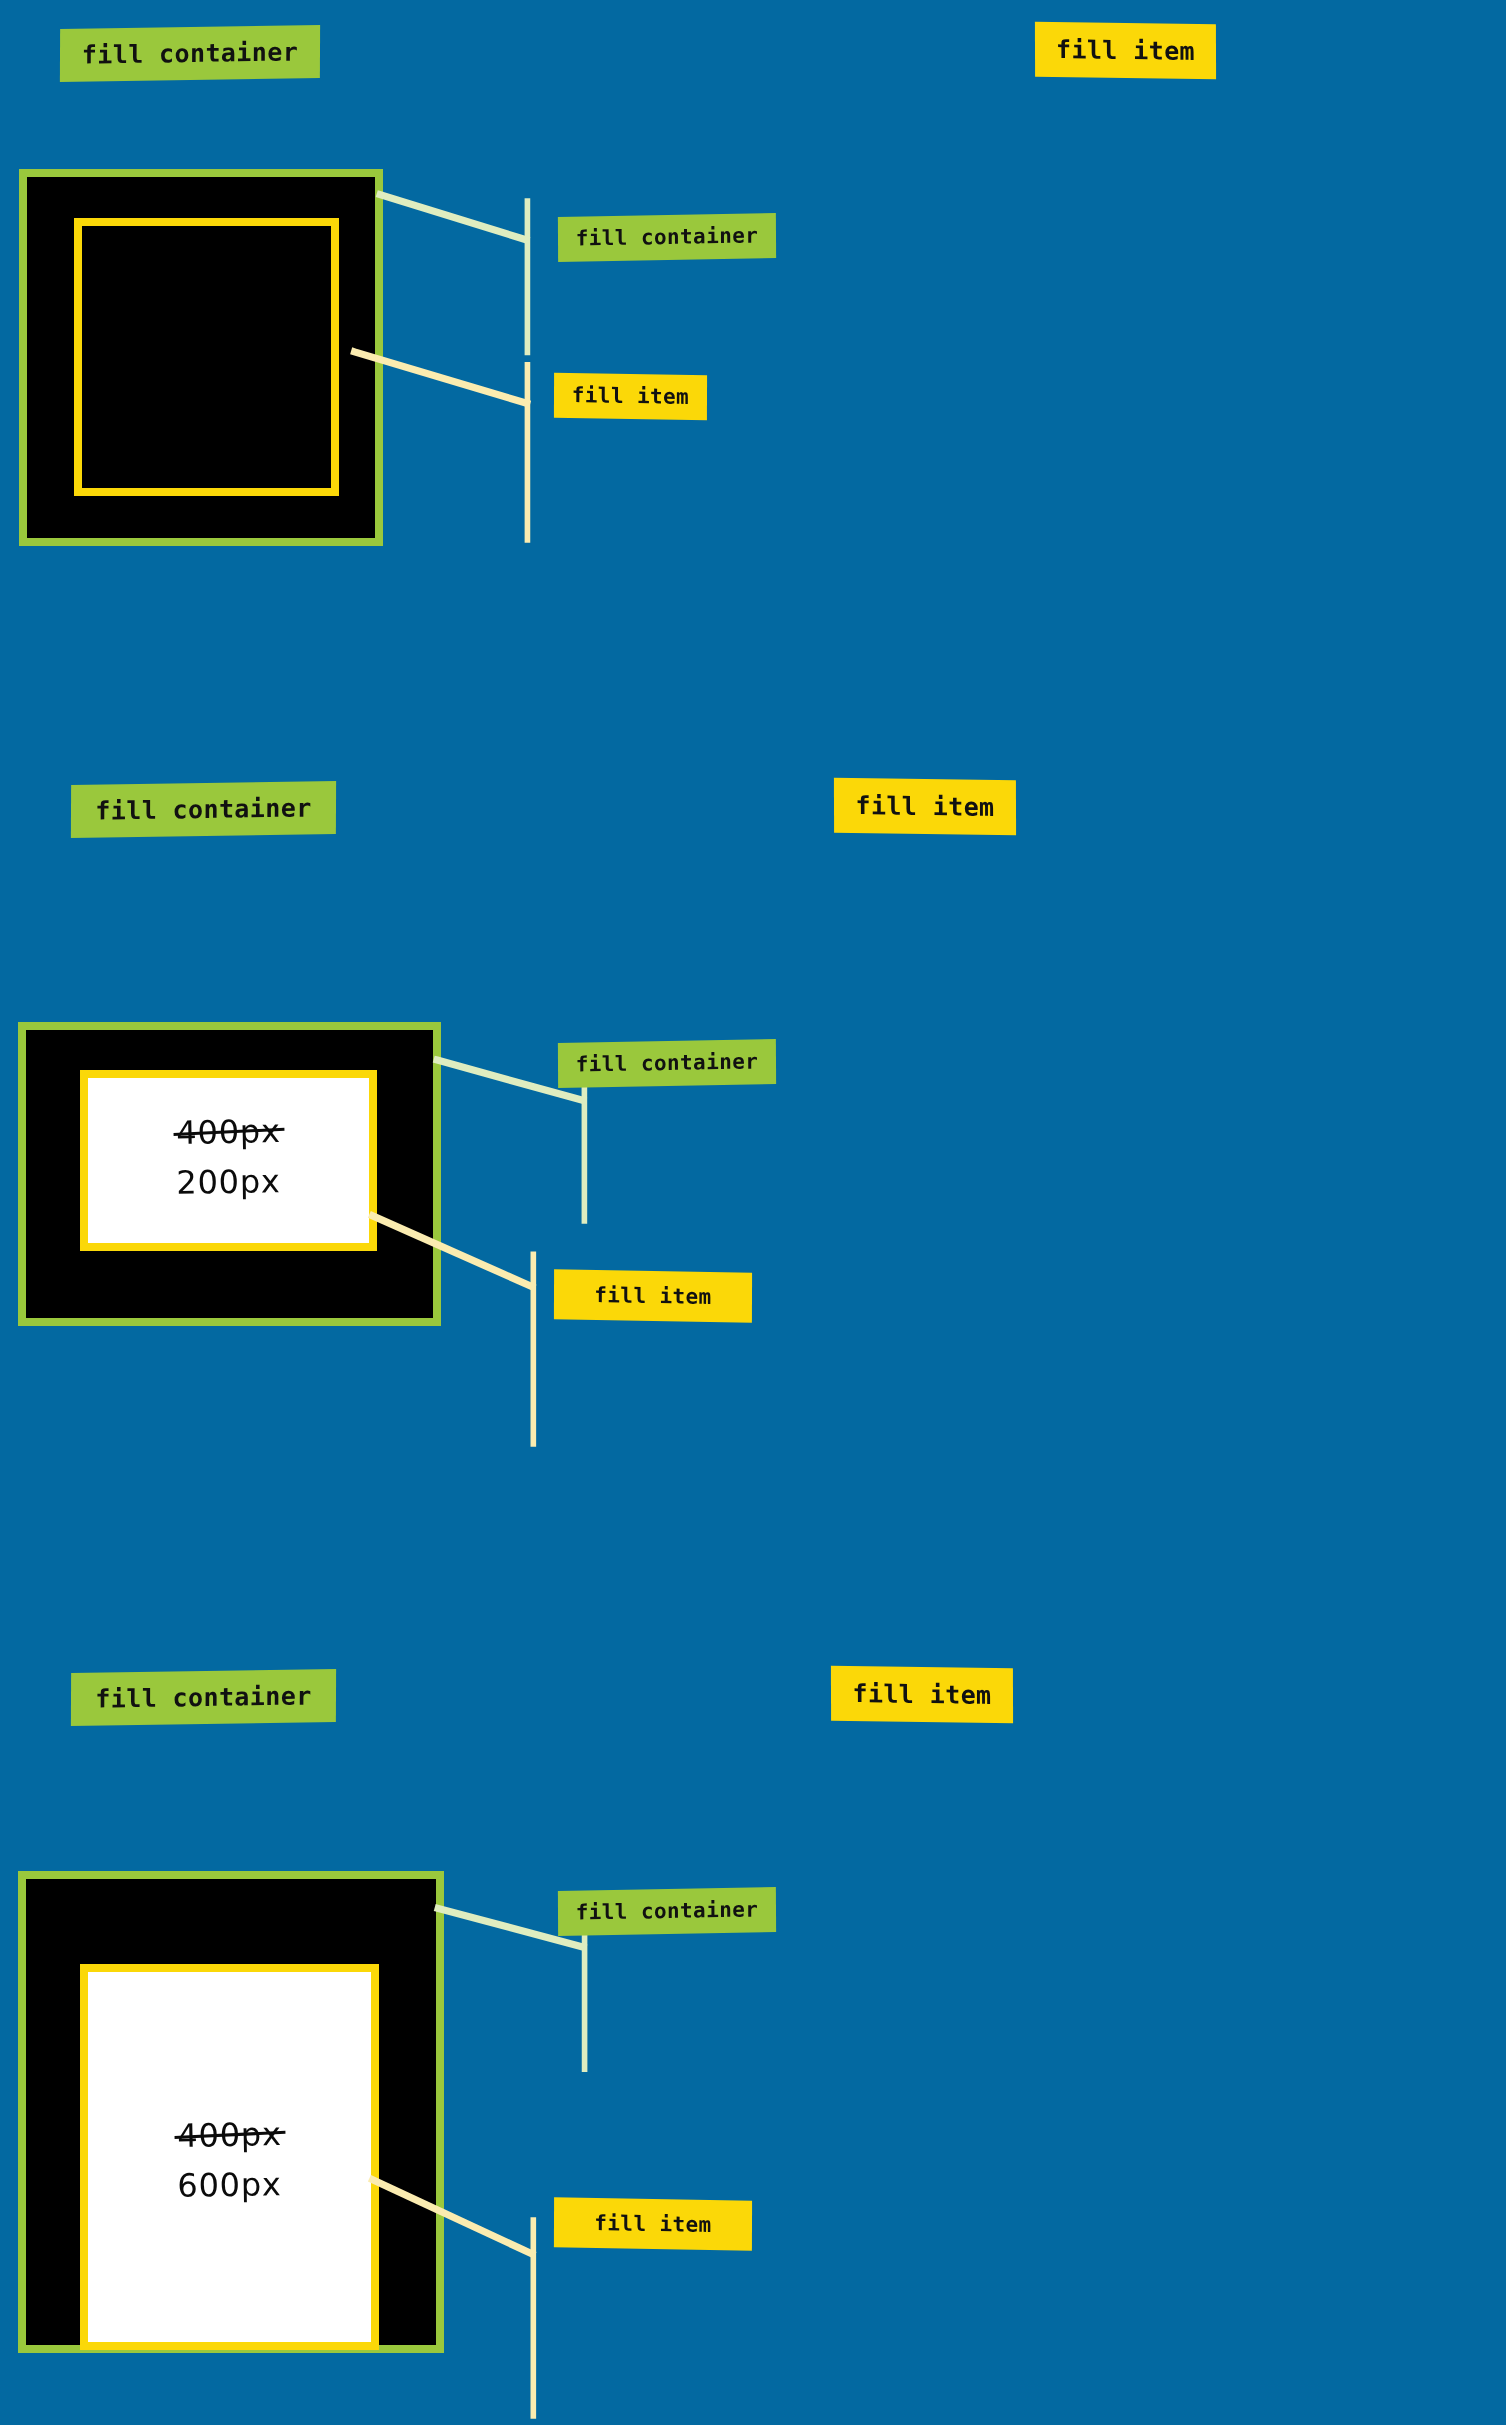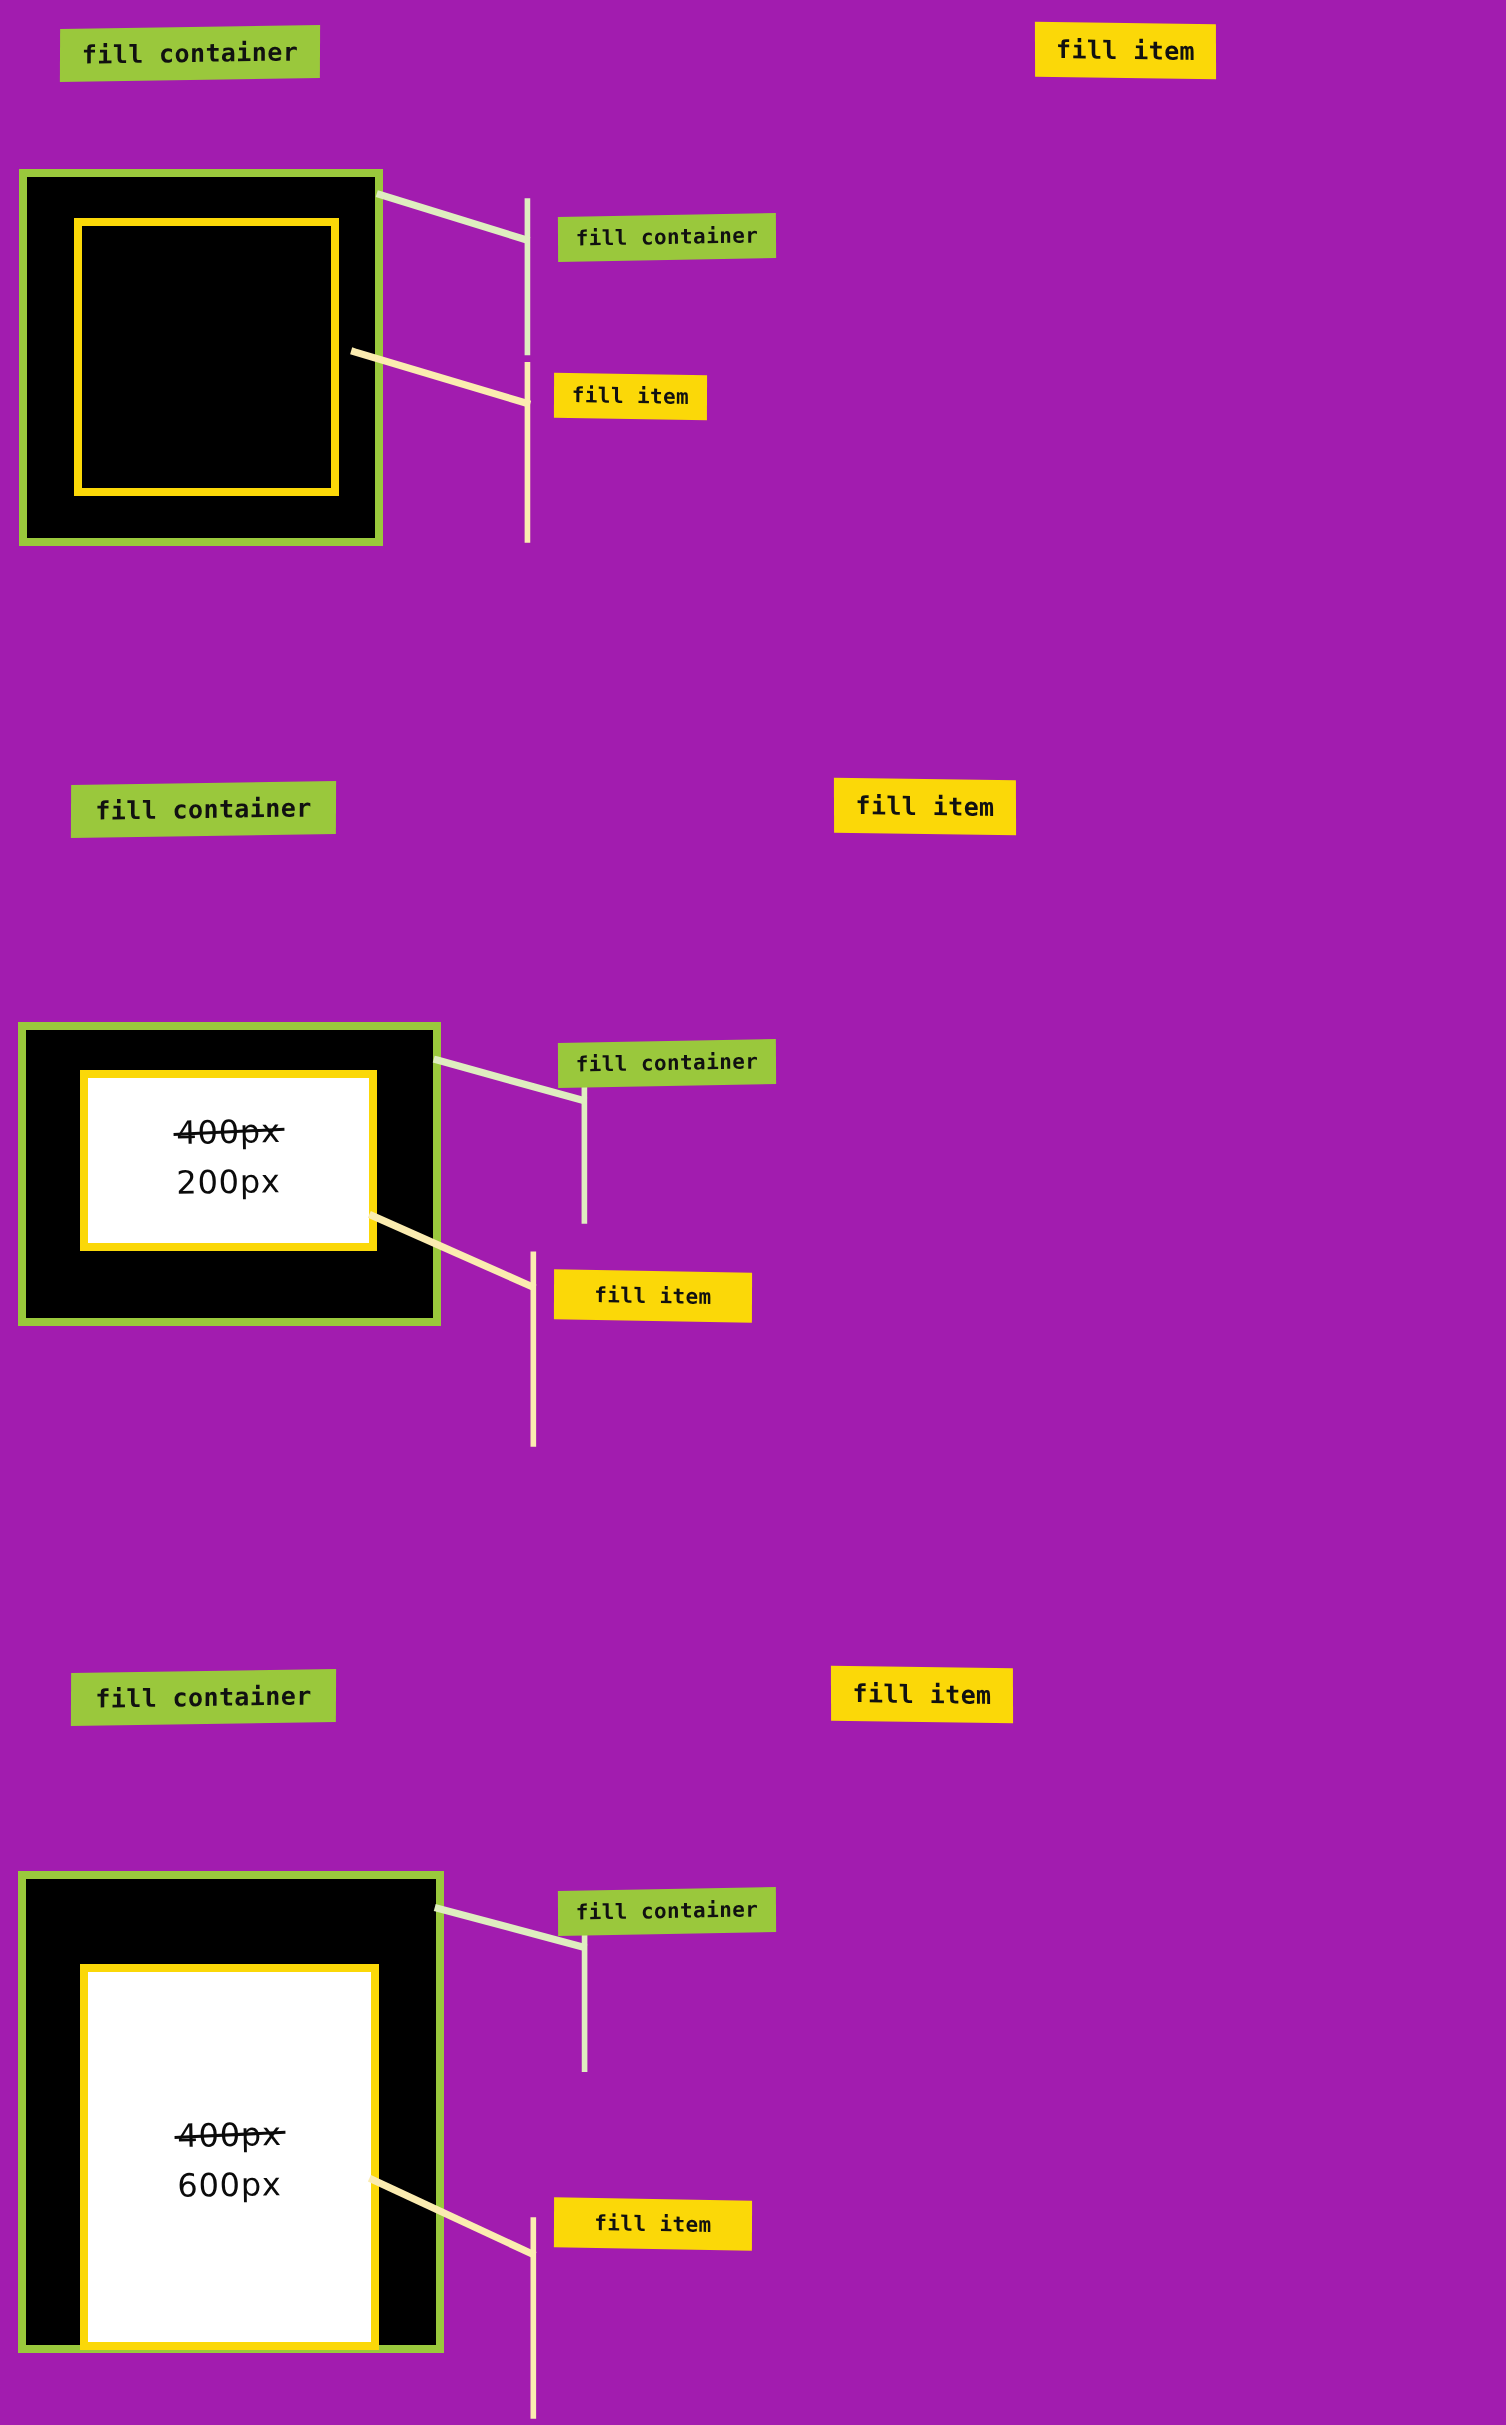--- a/index.html
+++ b/index.html
@@ -15,21 +15,21 @@
     position: relative;
     overflow: hidden;
     font-family: "DejaVu Sans Mono", "Liberation Mono", monospace;
   }
 
   .stage {
     position: absolute;
     inset: 0;
     width: 1507px;
     height: 2426px;
-    background: #a21caf;
+    background: #0369a1;
   }
 
   
   .note {
     position: absolute;
     display: flex;
     align-items: center;
     justify-content: center;
     color: #111111;
     font-family: "DejaVu Sans Mono", "Liberation Mono", monospace;

